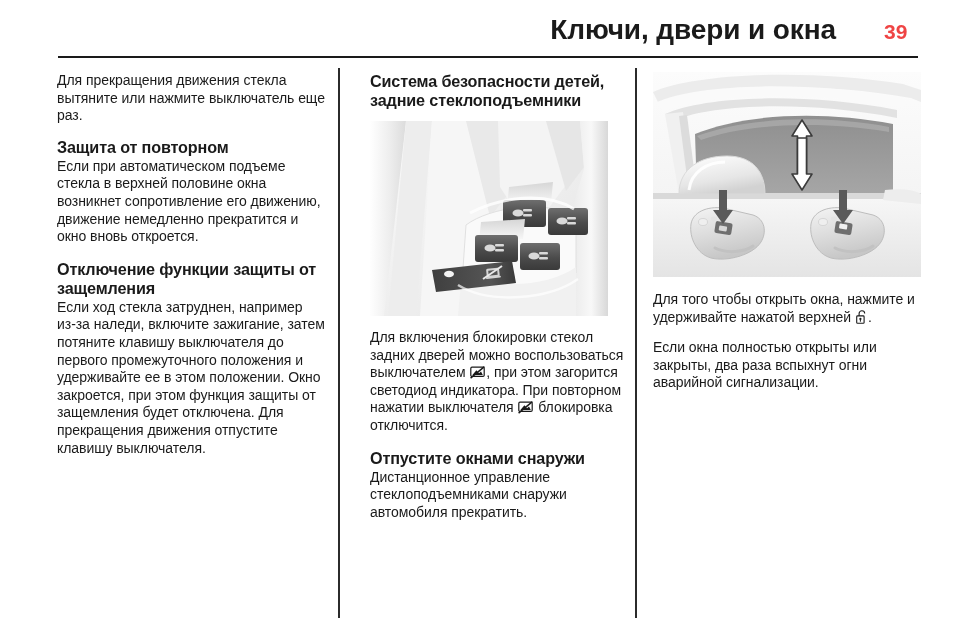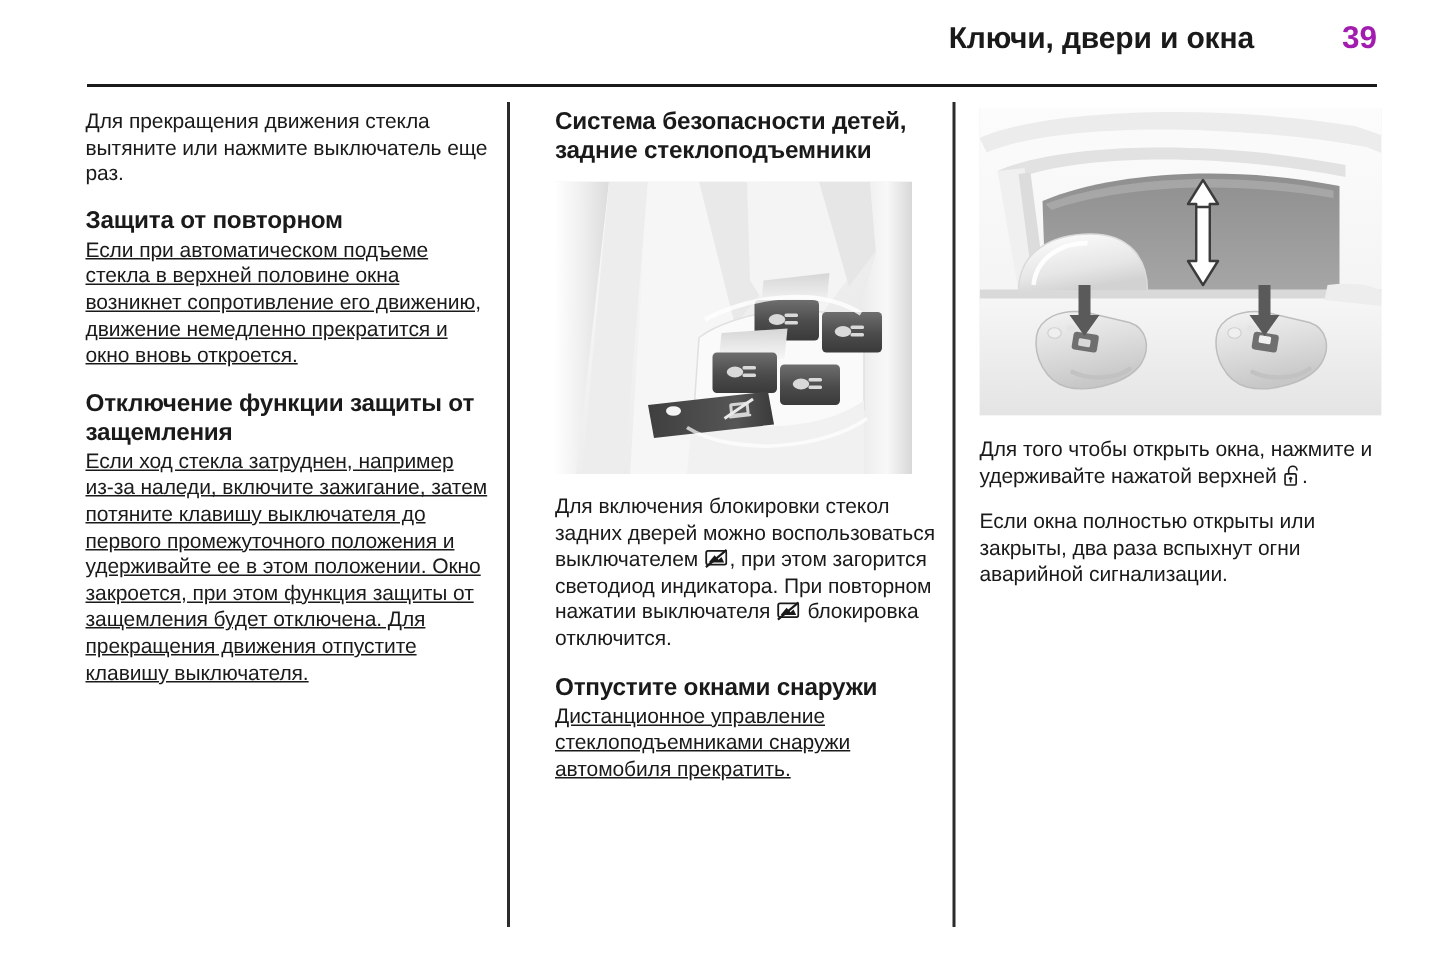--- a/index.html
+++ b/index.html
@@ -29,32 +29,32 @@
     width: 860px;
     height: 44px;
   }
   .header-inner {
     display: flex;
     align-items: baseline;
     justify-content: flex-end;
     height: 32px;
   }
   .header-title {
-    font-size: 20px;
+    font-size: 28px;
     font-weight: bold;
     letter-spacing: -0.1px;
     color: #1a1a1a;
   }
   .header-pageno {
     font-size: 21px;
     font-weight: bold;
     margin-left: 48px;
     min-width: 34px;
-    text-align: right;
-    color: #a21caf;
+    text-align: left;
+    color: #ef4444;
   }
   .header-rule {
     position: absolute;
     left: 0;
     top: 42px;
     width: 860px;
     height: 2px;
     background: #1a1a1a;
   }
 
@@ -87,21 +87,21 @@
   p:last-child { margin-bottom: 0; }
 
   h2 {
     margin: 14px 0 1px 0;
     font-size: 16.2px;
     line-height: 19px;
     font-weight: bold;
     letter-spacing: -0.15px;
   }
   h2.first { margin-top: 0; }
-  h2 + p { margin-top: 0; text-decoration: underline; }
+  h2 + p { margin-top: 0; }
 
   
   .inline-icon {
     display: inline-block;
     vertical-align: -2px;
     margin: 0 1px;
   }
   .icon-childlock { width: 15px; height: 13px; }
   .icon-padlock   { width: 11px; height: 14px; }
 

